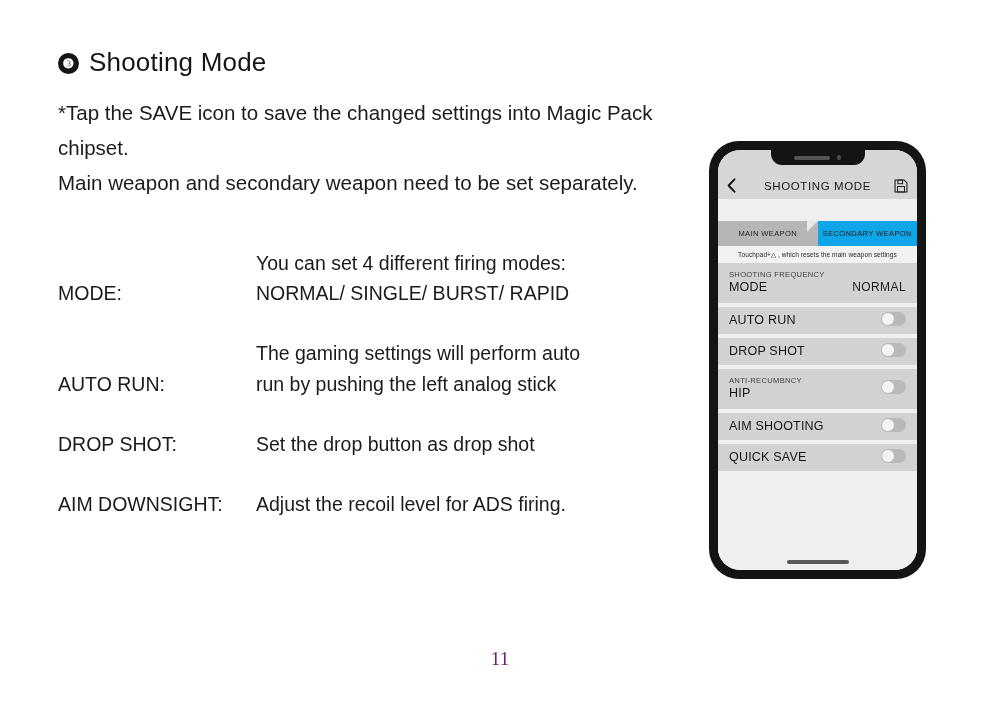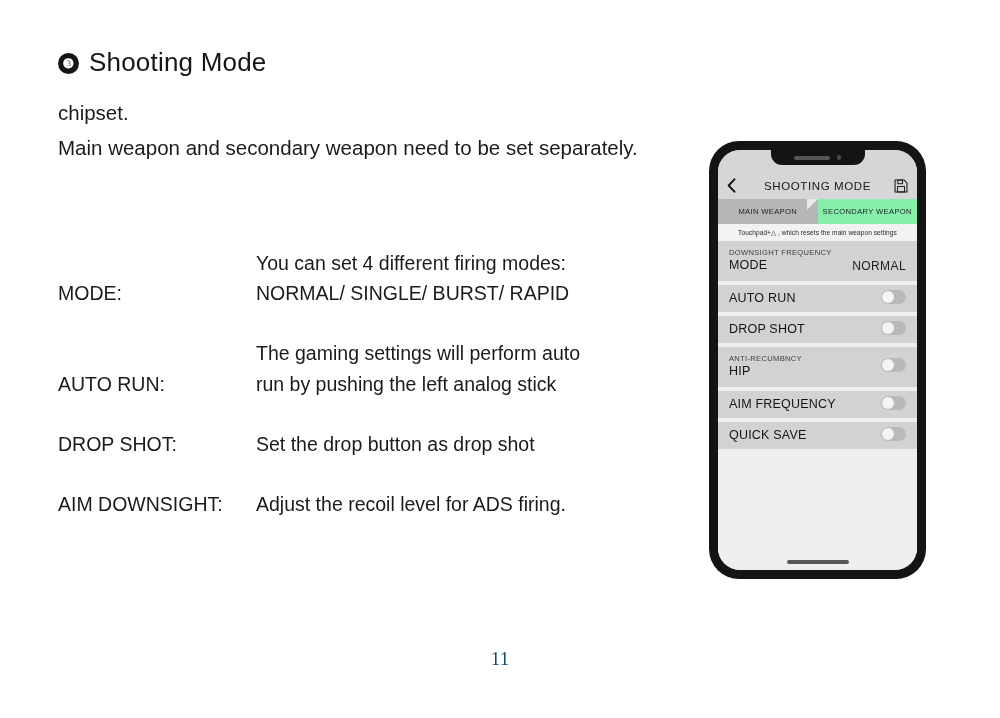--- a/index.html
+++ b/index.html
@@ -92,21 +92,21 @@
 
   
   .pagenum {
     position: absolute;
     left: 0;
     right: 0;
     top: 648px;
     text-align: center;
     font-family: "Liberation Serif", serif;
     font-size: 19px;
-    color: #0c4a6e;
+    color: #701a75;
   }
 
   
   .phone {
     position: absolute;
     left: 709px;
     top: 141px;
     width: 217px;
     height: 438px;
     background: #141414;
@@ -184,22 +184,23 @@
     display: flex;
     align-items: center;
     justify-content: flex-end;
     cursor: pointer;
   }
 
   
   .tabs {
     display: flex;
     height: 25px;
-    background: #86efac;
-    position: relative;
+    background: #0ea5e9;
+    position: relative;
+    margin-top: 22px;
   }
   .tab {
     flex: 1 1 50%;
     display: flex;
     align-items: center;
     justify-content: center;
     font-size: 7.6px;
     letter-spacing: 0.35px;
     color: #1d1d1d;
     position: relative;
@@ -261,21 +262,21 @@
   }
   .row-sublabel {
     font-size: 7.6px;
     color: #3d3d3d;
     letter-spacing: 0.3px;
     line-height: 1.1;
     margin-bottom: 1px;
   }
   .row-mainline {
     display: flex;
-    align-items: flex-end;
+    align-items: flex-start;
     justify-content: space-between;
   }
   .row-label {
     font-size: 12.5px;
     color: #141414;
     letter-spacing: 0.2px;
     line-height: 1.15;
   }
   .row-value {
     font-size: 12px;
@@ -325,20 +326,21 @@
   }
 </style>
 </head>
 <body>
 
 <div class="doc">
   <h1 class="heading">
     <span class="bullet-num">❸</span>
     <span>Shooting Mode</span>
   </h1>
+  <p class="para">*Tap the SAVE icon to save the changed settings into Magic Pack</p>
   <p class="para">chipset.</p>
   <p class="para">Main weapon and secondary weapon need to be set separately.</p>
 </div>
 
 <div class="deflist">
 
   <div class="defrow">
     <div class="defterm">MODE:</div>
     <div class="defdesc">
       <span class="l1">You can set 4 different firing modes:</span>
@@ -406,21 +408,21 @@
       </div>
     </div>
 
     <div class="hintbar">
       <span>Touchpad+△ , which resets the main weapon settings</span>
     </div>
 
     <div class="list">
 
       <div class="row row-stack">
-        <div class="row-sublabel">DOWNSIGHT FREQUENCY</div>
+        <div class="row-sublabel">SHOOTING FREQUENCY</div>
         <div class="row-mainline">
           <span class="row-label">MODE</span>
           <span class="row-value">NORMAL</span>
         </div>
       </div>
 
       <div class="row row-single">
         <span class="row-label">AUTO RUN</span>
         <span class="row-toggle-abs">
           <span class="toggle"><span class="knob"></span></span>
@@ -438,21 +440,21 @@
         <div class="row-sublabel">ANTI-RECUMBNCY</div>
         <div class="row-mainline">
           <span class="row-label">HIP</span>
         </div>
         <span class="row-toggle-abs">
           <span class="toggle"><span class="knob"></span></span>
         </span>
       </div>
 
       <div class="row row-single">
-        <span class="row-label">AIM FREQUENCY</span>
+        <span class="row-label">AIM SHOOTING</span>
         <span class="row-toggle-abs">
           <span class="toggle"><span class="knob"></span></span>
         </span>
       </div>
 
       <div class="row row-single">
         <span class="row-label">QUICK SAVE</span>
         <span class="row-toggle-abs">
           <span class="toggle"><span class="knob"></span></span>
         </span>

